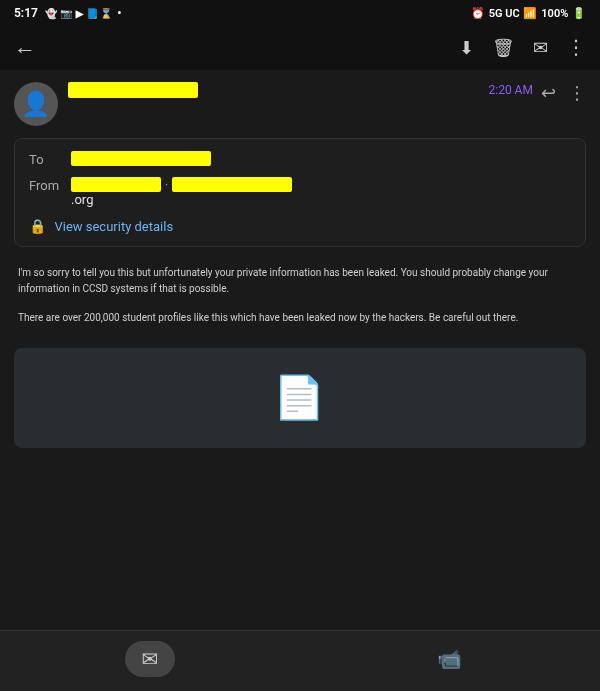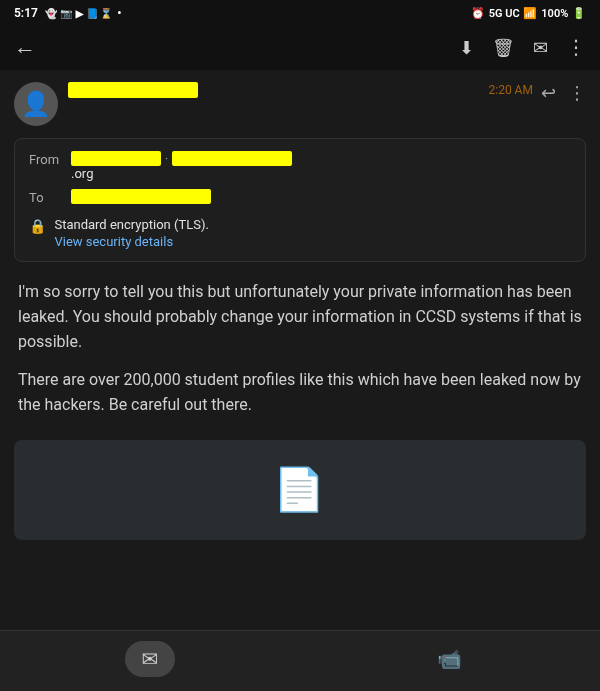--- a/index.html
+++ b/index.html
@@ -103,21 +103,21 @@
 
     .sender-highlight {
       background: #ffff00;
       height: 16px;
       width: 130px;
       border-radius: 2px;
     }
 
     .time-label {
       font-size: 12px;
-      color: #a16207;
+      color: #8b5cf6;
       margin-left: auto;
       white-space: nowrap;
     }
 
     .recipient-row {
       display: flex;
       align-items: center;
       gap: 4px;
       font-size: 12px;
       color: #aaa;
@@ -230,21 +230,21 @@
       color: #6ab4f5;
       font-size: 13px;
       cursor: pointer;
       display: block;
       margin-top: 2px;
     }
 
     
     .email-body {
       padding: 8px 18px;
-      font-size: 16px;
+      font-size: 10px;
       color: #d0d0d0;
       line-height: 1.55;
     }
 
     .email-body p {
       margin-bottom: 14px;
     }
 
     .email-body p:last-child {
       margin-bottom: 0;
@@ -344,46 +344,45 @@
       <span class="time-label">2:20 AM</span>
     </div>
   </div>
   <div class="header-actions">
     <span class="header-action-icon">↩</span>
     <span class="header-action-icon">⋮</span>
   </div>
 </div>
 
 <div class="email-details-card">
+
+  <div class="detail-row">
+    <span class="detail-label">To</span>
+    <div class="detail-value">
+      <span class="highlight-block to-highlight"></span>
+    </div>
+  </div>
 
   <div class="detail-row">
     <span class="detail-label">From</span>
     <div class="detail-value">
       <div class="from-highlights">
         <span class="highlight-block from-highlight-1"></span>
         <span class="from-dot">·</span>
         <span class="highlight-block from-highlight-2"></span>
       </div>
       <span class="from-org">.org</span>
     </div>
   </div>
 
-  <div class="detail-row">
-    <span class="detail-label">To</span>
-    <div class="detail-value">
-      <span class="highlight-block to-highlight"></span>
-    </div>
-  </div>
-
 
   <div class="detail-row">
     <div class="security-row">
       <span class="lock-icon">🔒</span>
       <div>
-        <span class="security-text">Standard encryption (TLS).</span>
         <span class="security-link">View security details</span>
       </div>
     </div>
   </div>
 </div>
 
 <div class="email-body">
   <p>I'm so sorry to tell you this but unfortunately your private information has been leaked. You should probably change your information in CCSD systems if that is possible.</p>
   <p>There are over 200,000 student profiles like this which have been leaked now by the hackers. Be careful out there.</p>
 </div>

